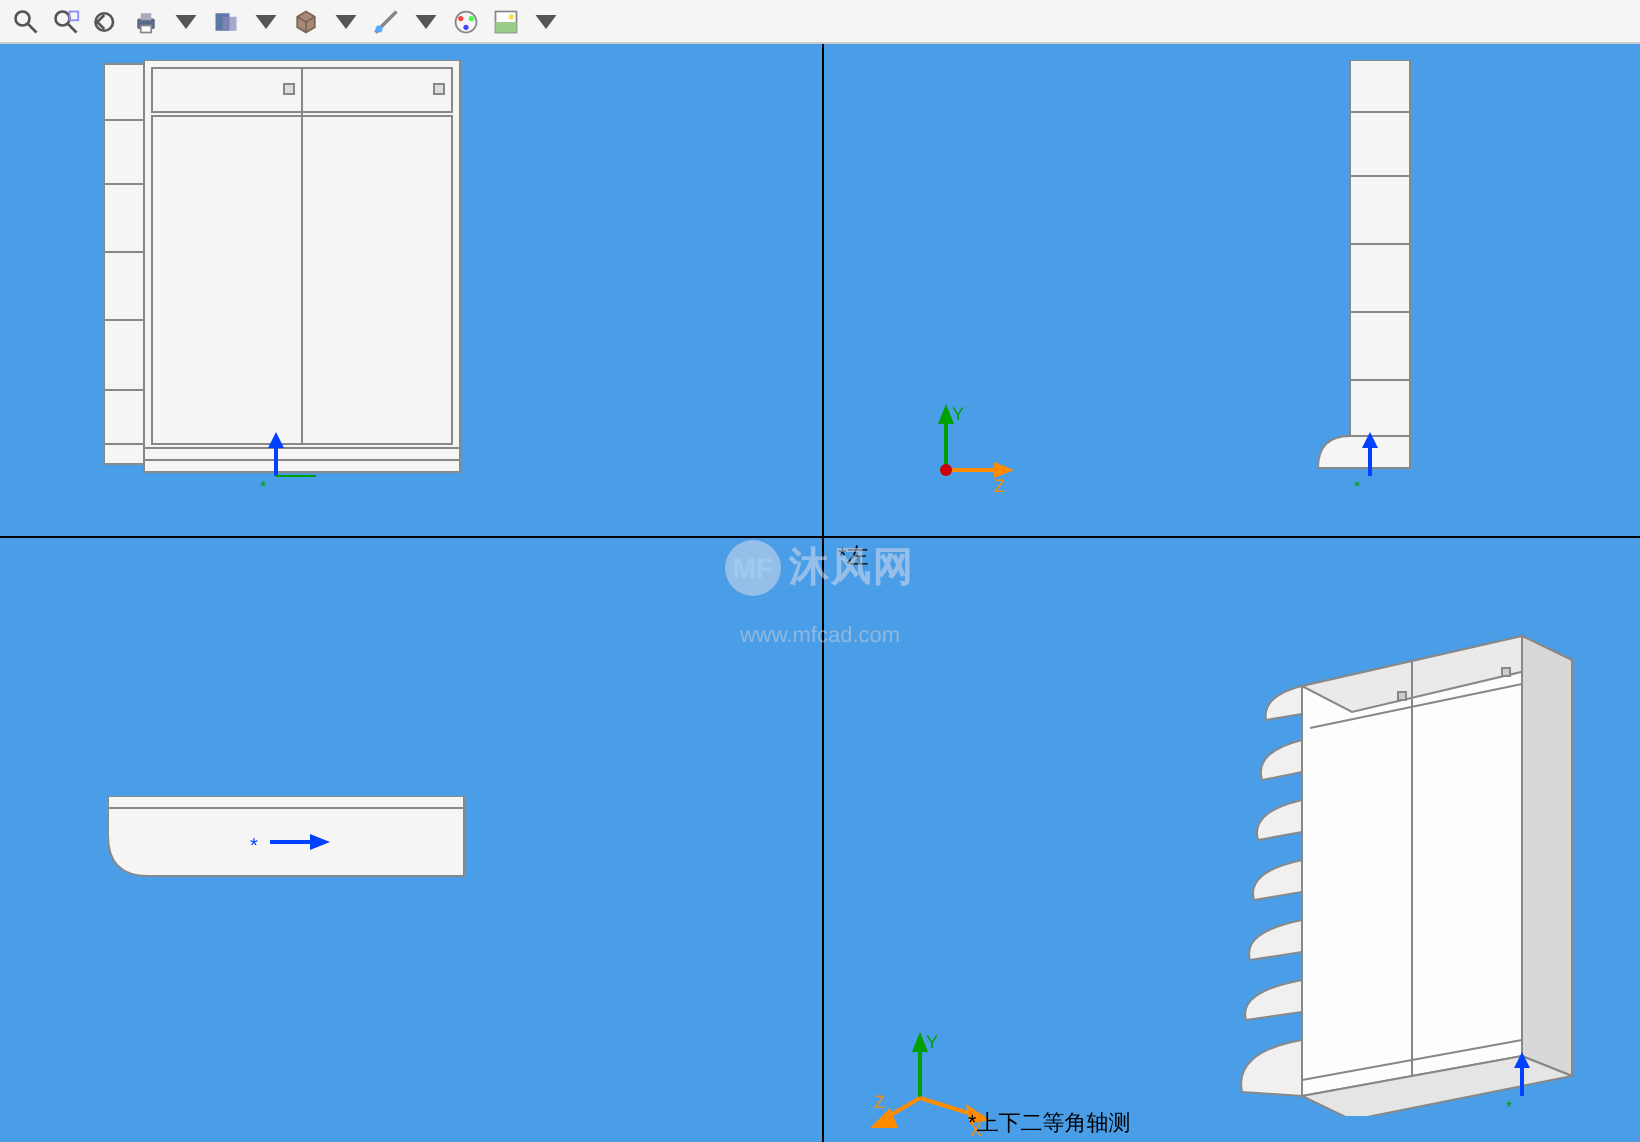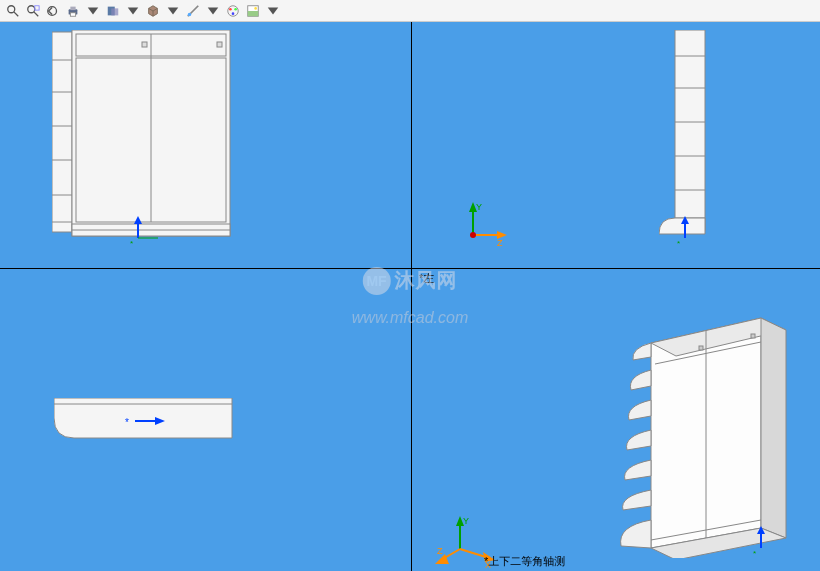--- a/index.html
+++ b/index.html
@@ -98,24 +98,23 @@
     color: #f5f5f8;
     font-weight: bold;
   }
   .wm-text {
     font-size: 20px;
     font-weight: bold;
     color: #e0e0e8;
     letter-spacing: 1px;
   }
   .wm-url {
-    font-size: 16px;
+    font-size: 11px;
     color: #d0d0d8;
     margin-top: 14px;
-    font-style: italic;
   }
 
   .coord-triad {
     position: absolute;
   }
   .axis-simple {
     position: absolute;
   }
   .label-left {
     position: absolute;

